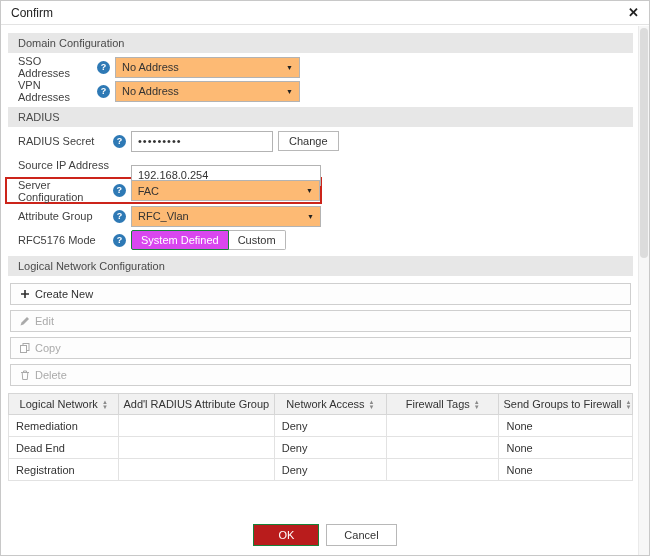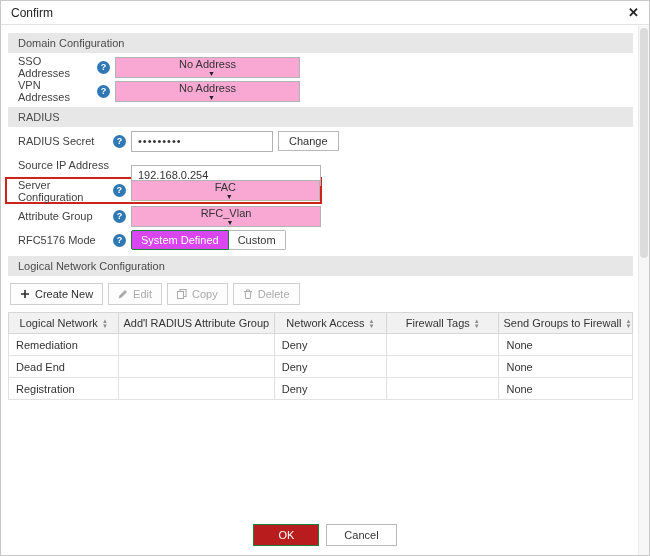--- a/index.html
+++ b/index.html
@@ -45,25 +45,24 @@
     width: 13px; height: 13px; flex: 0 0 13px;
     border-radius: 50%;
     background: #2e79b5;
     color: #fff;
     font-size: 9px; font-weight: bold;
     text-align: center; line-height: 13px;
   }
   .selectbox {
     height: 21px;
     border: 1px solid #b3b3b3;
-    background: #f9a8d4;
+    background: #fdba74;
     display: inline-flex; align-items: center; justify-content: space-between;
     padding: 0 6px;
     cursor: pointer;
-    flex-direction: column;
   }
   .selectbox .caret { font-size: 7px; color: #222; margin-left: 8px; }
   .w185 { width: 185px; }
   .w190 { width: 190px; }
   .txt {
     height: 21px;
     border: 1px solid #b3b3b3;
     padding: 0 6px;
     font-family: "Liberation Sans", sans-serif;
     font-size: 11px;
@@ -99,21 +98,21 @@
     border: 1px solid #18813a;
     border-radius: 2px 0 0 2px;
   }
   .seg-off {
     background: #fff;
     color: #333;
     border: 1px solid #b8b8b8;
     border-left: none;
     border-radius: 0 2px 2px 0;
   }
-  .toolbar { display: flex; gap: 5px; padding: 5px 2px 5px 2px; }
+  .toolbar { display: flex; gap: 5px; padding: 5px 2px 5px 2px; flex-direction: column; }
   .tool-btn {
     display: inline-flex; align-items: center; gap: 5px;
     border: 1px solid #cfcfcf;
     background: #fdfdfd;
     padding: 4px 9px;
     font-size: 11px;
     color: #2f2f2f;
     cursor: pointer;
   }
   .tool-btn.disabled { color: #aaa; cursor: default; }

